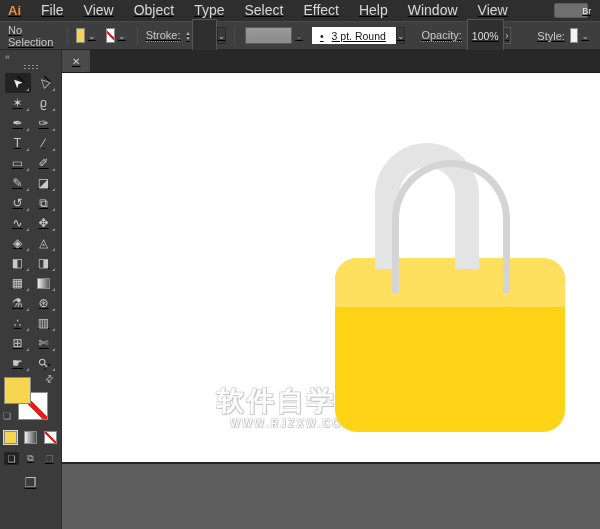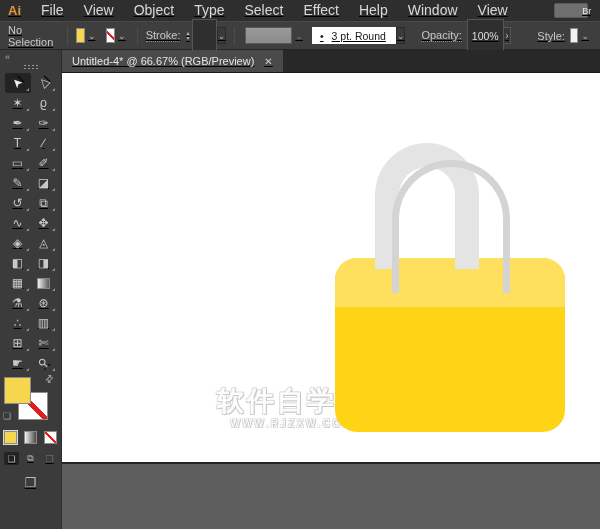--- a/index.html
+++ b/index.html
@@ -289,21 +289,20 @@
         <span class="dmode">⧉</span>
         <span class="dmode disabled">❒</span>
       </div>
 
       <div class="screenmode">❐</div>
     </div>
 
     <div class="doc-area">
       <div class="tabbar">
         <div class="tab">
-          <span>Untitled-4* @ 66.67% (RGB/Preview)</span>
           <span class="tab-close">✕</span>
         </div>
       </div>
 
       <div class="canvas">
         <div class="pasteboard"></div>
 
         <div class="watermark">
           <div class="wm-cn">软件自学网</div>
           <div class="wm-url">WWW.RJZXW.COM</div>

